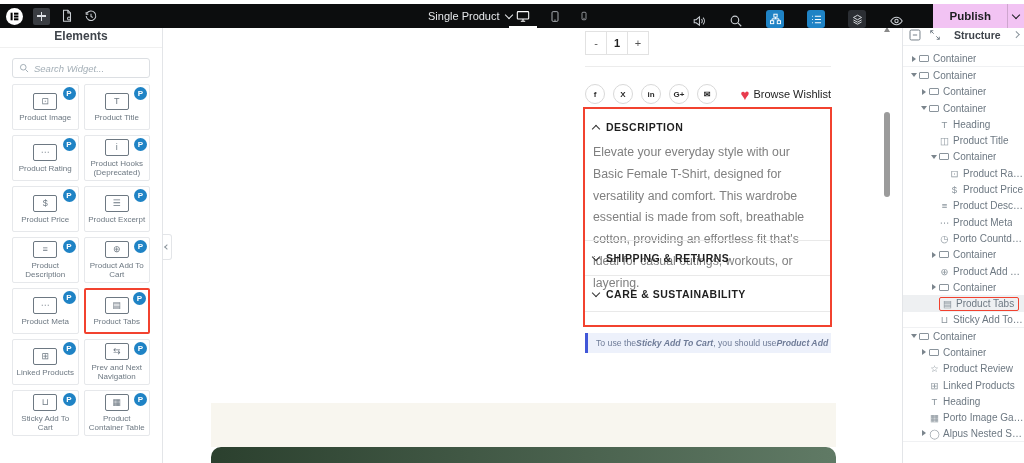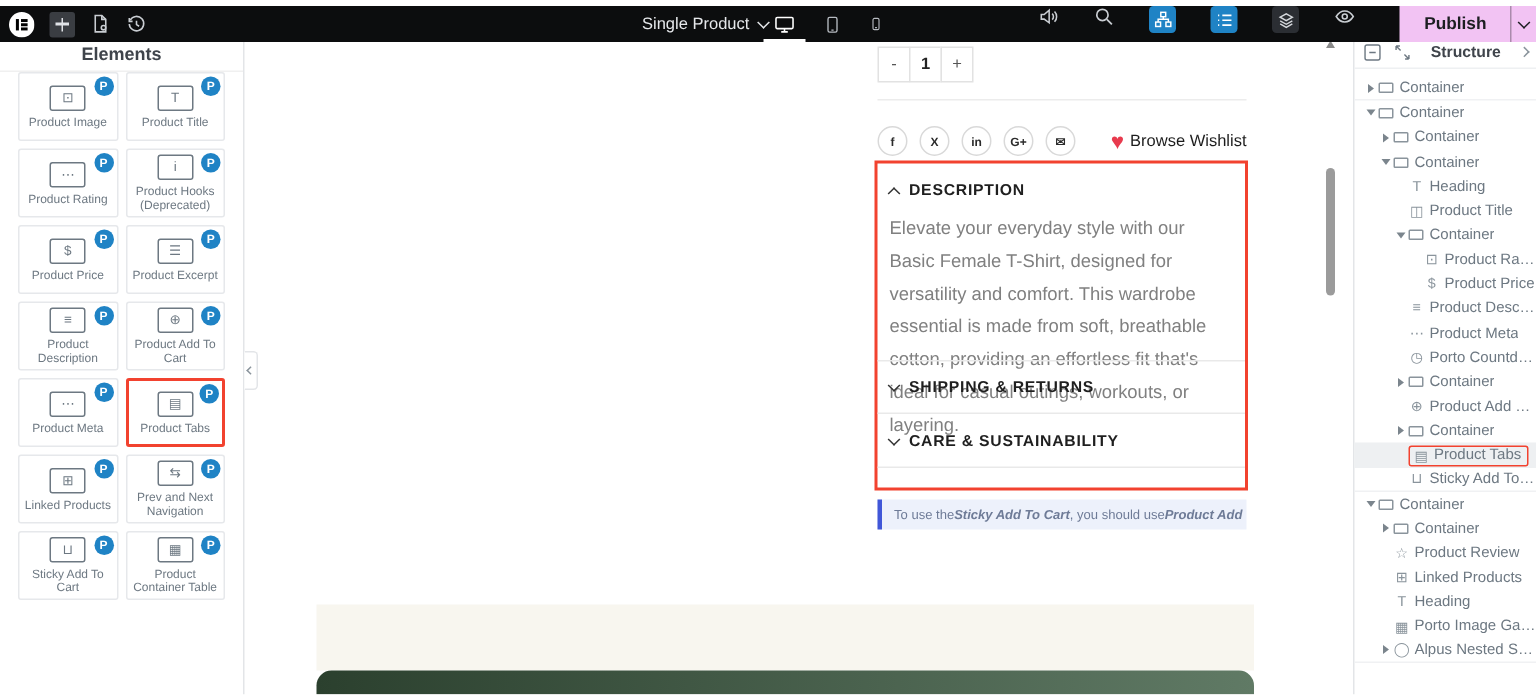--- a/index.html
+++ b/index.html
@@ -22,21 +22,21 @@
   .plusbtn::before{left:4px;top:7.8px;width:9px;height:1.4px}
   .plusbtn::after{top:4px;left:7.8px;height:9px;width:1.4px}
   .tb-docswitch{position:absolute;left:428px;top:0;height:24px;display:flex;align-items:center;gap:6px;
     font-size:11px;color:#e6e8eb}
   .chev{width:6px;height:6px;border-left:1.4px solid currentColor;border-bottom:1.4px solid currentColor;
     display:inline-block;transform:rotate(-45deg);margin-top:-3px}
   .tb-devices{position:absolute;left:505px;top:0;height:24px;display:flex;align-items:center;gap:18px;padding:0 10px}
   .dev{position:relative;height:24px;display:flex;align-items:center;color:#b8bcc2}
   .dev.active{color:#fff}
   .dev.active::after{content:"";position:absolute;left:-6px;right:-6px;bottom:0;height:2px;background:#fff}
-  .tb-right{margin-left:auto;display:flex;align-items:flex-start;gap:23px;height:24px}
+  .tb-right{margin-left:auto;display:flex;align-items:flex-end;gap:23px;height:24px}
   .sqicon{width:18px;height:18px;border-radius:3px;display:flex;align-items:center;justify-content:center}
   .sq-blue{background:var(--badge-blue);color:#fff}
   .sq-dark{background:#2b2e33;color:#d5d8dc}
   .publish{height:24px;display:flex;align-items:stretch;margin-left:6px;cursor:pointer}
   .publish-main{background:var(--publish-pink);color:#1c1e21;font-size:11.5px;font-weight:bold;
     display:flex;align-items:center;padding:0 16px}
   .publish-arrow{background:var(--publish-pink);width:17px;display:flex;align-items:center;justify-content:center;
     border-left:1px solid rgba(0,0,0,.15);color:#1c1e21}
 
   
@@ -228,20 +228,27 @@
       <span class="publish-main">Publish</span>
       <span class="publish-arrow">
           <span class="chev"></span>
         </span>
     </span>
   </div>
 </div>
 
 <div class="leftpanel">
   <div class="lp-header">Elements</div>
+  <div class="searchbox">
+    <svg width="10" height="10" viewBox="0 0 16 16" fill="none" stroke="#a4afb7" stroke-width="1.6">
+        <circle cx="6.8" cy="6.8" r="4.5"></circle>
+        <path d="M10.4 10.4L14.5 14.5"></path>
+      </svg>
+    <span class="ph">Search Widget...</span>
+  </div>
   <div class="wgrid">
       <div class="wcard">
         <span class="pbadge">P</span>
         <span class="wicon">⊡</span>
         <span class="wlabel">Product Image</span>
       </div>
       <div class="wcard">
         <span class="pbadge">P</span>
         <span class="wicon">T</span>
         <span class="wlabel">Product Title</span>

